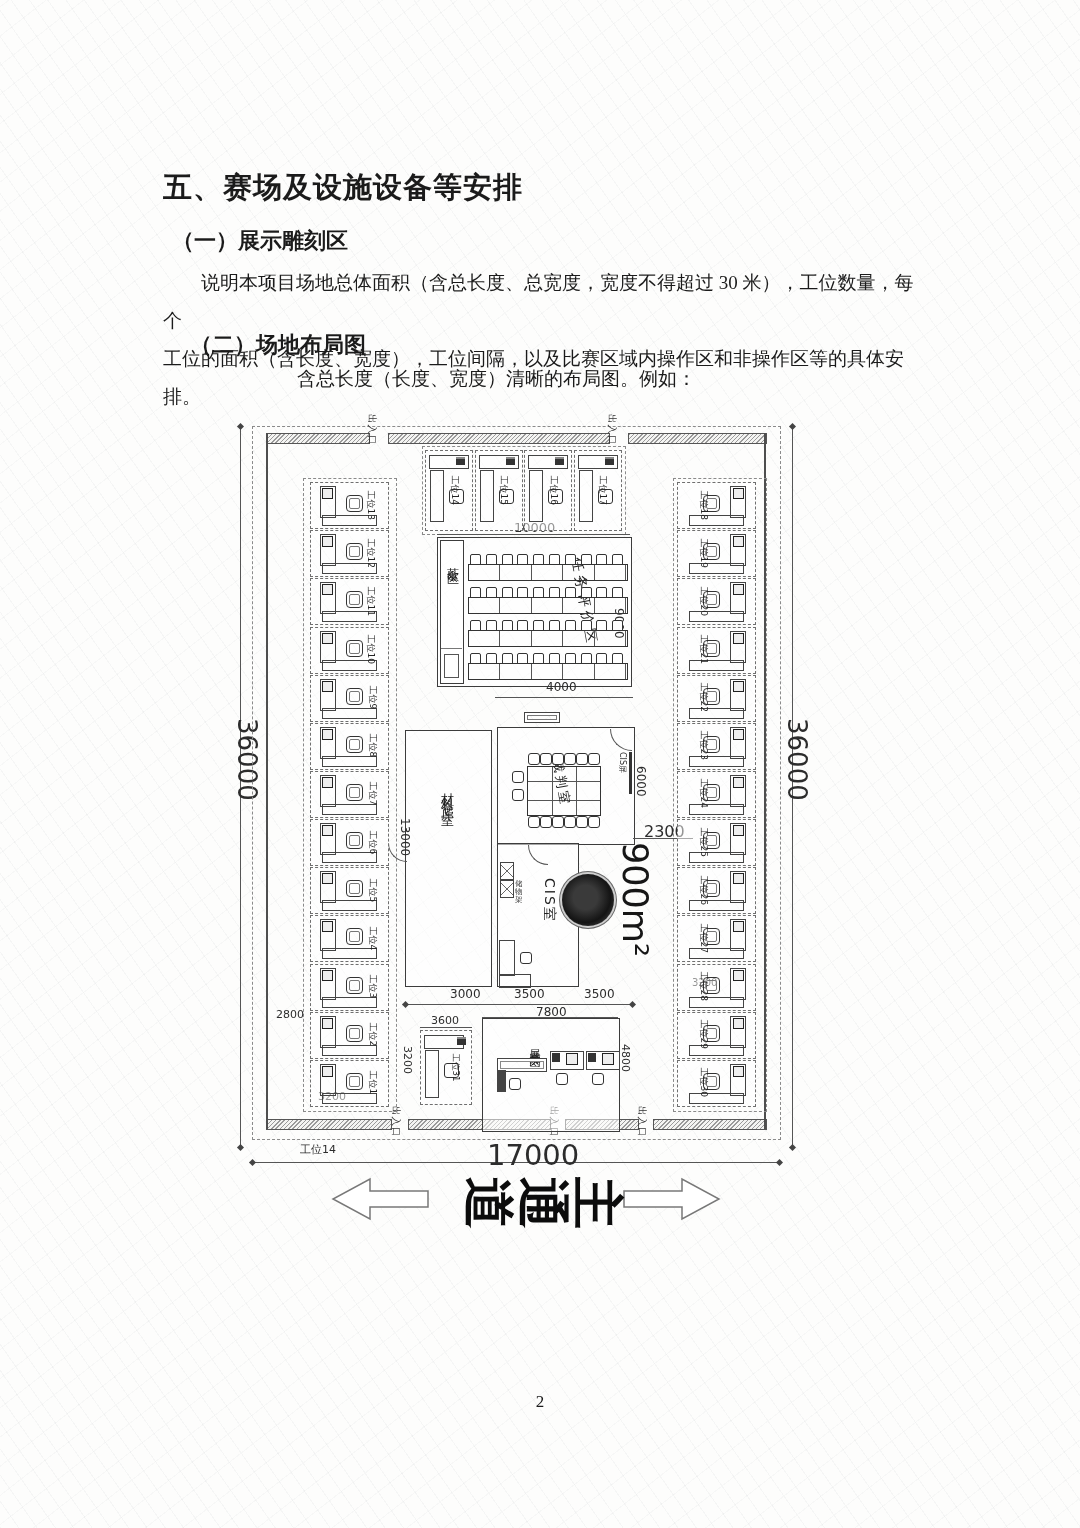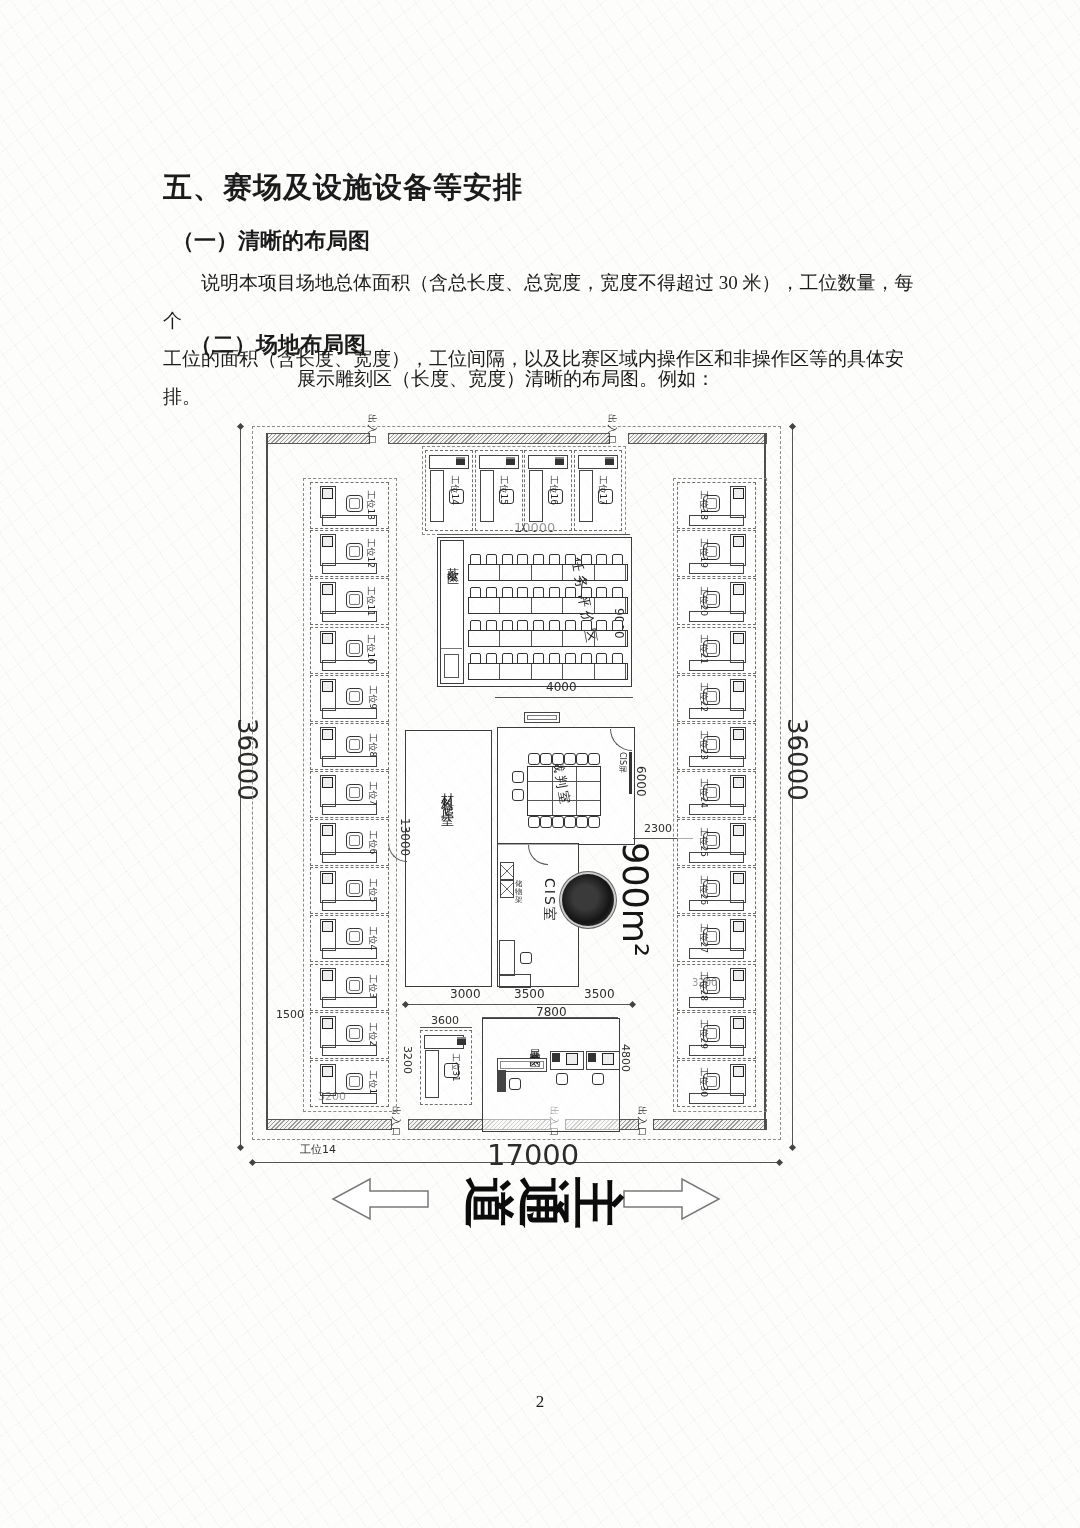--- a/index.html
+++ b/index.html
@@ -68,25 +68,25 @@
      linear-gradient(-45deg,transparent 47%,#666 47% 53%,transparent 53%);}
   .aisle-char{position:absolute;font-family:"Liberation Sans","DejaVu Sans",sans-serif;font-weight:900;
       font-size:52px;color:#0c0c0c;transform:rotate(90deg);}
 </style>
 </head>
 <body>
 
 <div class="page">
 
   <h1 class="h1">五、赛场及设施设备等安排</h1>
-  <h2 class="h2a">（一）清晰的布局图</h2>
+  <h2 class="h2a">（一）展示雕刻区</h2>
   <p class="body1"><span style="display:inline-block;width:38px;"></span><span>说明本项目场地总体面积（含总长度、总宽度，宽度不得超过 30 米），工位数量，每个</span><br>
     <span>工位的面积（含长度、宽度），工位间隔，以及比赛区域内操作区和非操作区等的具体安排。</span></p>
   <h2 class="h2b">（二）场地布局图</h2>
-  <p class="body2">展示雕刻区（长度、宽度）清晰的布局图。例如：</p>
+  <p class="body2">含总长度（长度、宽度）清晰的布局图。例如：</p>
 
   <div class="abs" style="left:0;top:0;width:1080px;height:1300px;">
 
     <div class="dimline v dia" style="left:240px;top:426px;height:722px;"></div>
     <span class="dim rot90" style="left:262px;top:718px;font-size:26px;">36000</span>
     <div class="dimline v dia" style="left:792px;top:426px;height:722px;"></div>
     <span class="dim rot90" style="left:812px;top:718px;font-size:26px;">36000</span>
     <div class="dimline h dia" style="left:252px;top:1162px;width:528px;"></div>
     <span class="dim" style="left:487px;top:1138px;font-size:29px;">17000</span>
 
@@ -133,21 +133,21 @@
     <div class="room" style="left:497px;top:727px;width:136px;height:116px;"></div>
     <div class="abs" style="left:527px;top:766px;width:72px;height:48px;border:1px solid #333;
          background-image:linear-gradient(#555 0 0),linear-gradient(#555 0 0),linear-gradient(#555 0 0),linear-gradient(#555 0 0);
          background-size:100% 1px,100% 1px,1px 100%,1px 100%;background-position:0 14px,0 33px,24px 0,48px 0;background-repeat:no-repeat;"></div>
     <div class="diag" style="left:566px;top:758px;font-size:13px;letter-spacing:3px;">裁判室</div>
     <span class="dim rot90" style="left:628px;top:752px;font-size:8px;font-family:'DejaVu Sans',sans-serif;">CIS屏</span>
     <div class="abs" style="left:629px;top:752px;width:3px;height:42px;background:#333;"></div>
     <div class="door" style="left:610px;top:729px;width:21px;height:21px;"></div>
     <div class="abs" style="left:524px;top:712px;width:34px;height:9px;border:1px solid #444;box-shadow:inset 0 0 0 2px #fff,inset 0 0 0 3px #777;"></div>
     <span class="dim rot90" style="left:648px;top:766px;font-size:12px;">6000</span>
-    <span class="dim" style="left:644px;top:822px;font-size:11px;">2300</span>
+    <span class="dim" style="left:644px;top:822px;font-size:16px;">2300</span>
     <div class="dimline h" style="left:633px;top:838px;width:60px;"></div>
 
     <div class="room" style="left:497px;top:843px;width:80px;height:142px;"></div>
     <span class="dim rot90" style="left:558px;top:878px;font-size:14px;letter-spacing:2px;color:#222;">CIS室</span>
     <div class="shelf" style="left:500px;top:862px;"></div>
     <div class="shelf" style="left:500px;top:880px;"></div>
     <div class="abs" style="left:515px;top:880px;width:9px;font-size:7.5px;line-height:8px;word-break:break-all;color:#333;">储物架</div>
     <div class="abs" style="left:499px;top:940px;width:14px;height:34px;border:1px solid #444;"></div>
     <div class="abs" style="left:499px;top:974px;width:30px;height:12px;border:1px solid #444;"></div>
     <div class="jchair" style="left:520px;top:952px;"></div>
@@ -183,21 +183,21 @@
     <div class="abs" style="left:550px;top:1051px;width:32px;height:17px;border:1px solid #444;"></div>
     <div class="abs" style="left:552px;top:1053px;width:8px;height:9px;background:#333;"></div>
     <div class="ws-monitor" style="left:566px;top:1053px;width:10px;height:10px;"></div>
     <div class="jchair" style="left:556px;top:1073px;"></div>
     <div class="abs" style="left:586px;top:1051px;width:32px;height:17px;border:1px solid #444;"></div>
     <div class="abs" style="left:588px;top:1053px;width:8px;height:9px;background:#333;"></div>
     <div class="ws-monitor" style="left:602px;top:1053px;width:10px;height:10px;"></div>
     <div class="jchair" style="left:592px;top:1073px;"></div>
     <span class="dim rot90" style="left:632px;top:1044px;font-size:11px;">4800</span>
 
-    <span class="dim" style="left:276px;top:1008px;font-size:11px;">1500</span>
+    <span class="dim" style="left:276px;top:1008px;font-size:11px;">2800</span>
     <span class="dim" style="left:318px;top:1090px;font-size:11px;">3200</span>
     <span class="dim" style="left:692px;top:977px;font-size:10px;">3200</span>
     <span class="dim" style="left:300px;top:1142px;font-size:11px;">工位14</span>
 
     <svg style="position:absolute;left:330px;top:1176px;" width="100" height="46">
       <polygon points="98,15 40,15 40,3 3,23 40,43 40,31 98,31" fill="#fff" stroke="#787878" stroke-width="1.5"></polygon>
     </svg>
     <svg style="position:absolute;left:622px;top:1176px;" width="100" height="46">
       <polygon points="2,15 60,15 60,3 97,23 60,43 60,31 2,31" fill="#fff" stroke="#787878" stroke-width="1.5"></polygon>
     </svg>

